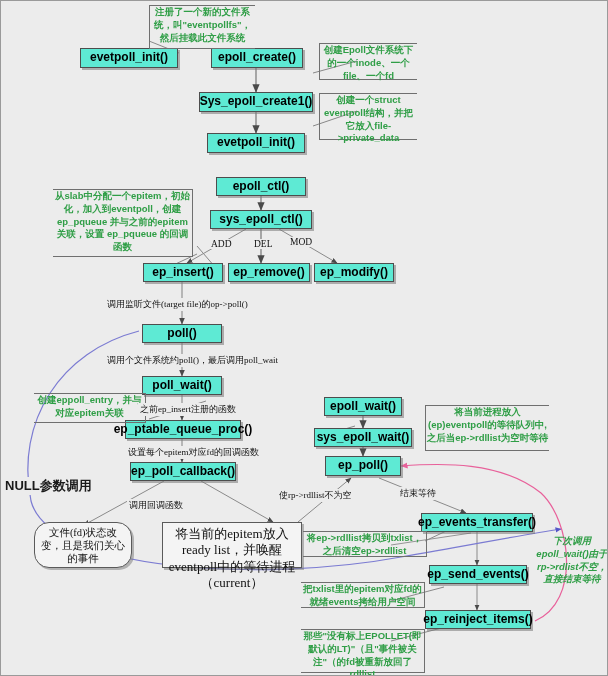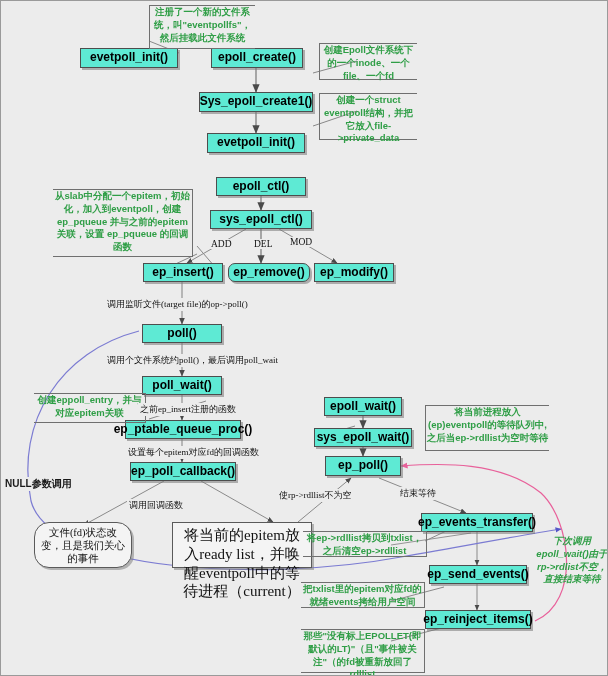--- a/index.html
+++ b/index.html
@@ -85,21 +85,21 @@
     color: #111111;
     background: #ececec;
     padding: 0 2px;
     white-space: nowrap;
     z-index: 4;
   }
   .edge-label.serif-small { font-size: 9px; }
   .edge-label.dark-bold {
     font-family: "Liberation Sans", sans-serif;
     font-weight: bold;
-    font-size: 10px;
+    font-size: 13px;
     color: #1a1a1a;
   }
 </style>
 </head>
 <body>
 
 <div id="canvas">
 
   <svg id="edges" viewBox="0 0 608 676">
     <defs>
@@ -195,21 +195,21 @@
   </div>
 
   <div class="node" style="left:209px; top:209px; width:102px; height:19px;">
     <span>sys_epoll_ctl()</span>
   </div>
 
   <div class="node" style="left:142px; top:262px; width:80px; height:19px;">
     <span>ep_insert()</span>
   </div>
 
-  <div class="node" style="left:227px; top:262px; width:82px; height:19px;border-radius:7px;">
+  <div class="node" style="left:227px; top:262px; width:82px; height:19px;">
     <span>ep_remove()</span>
   </div>
 
   <div class="node" style="left:313px; top:262px; width:80px; height:19px;">
     <span>ep_modify()</span>
   </div>
 
   <div class="node" style="left:141px; top:323px; width:80px; height:19px;">
     <span>poll()</span>
   </div>
@@ -247,21 +247,21 @@
   </div>
 
   <div class="node" style="left:424px; top:609px; width:106px; height:19px;">
     <span>ep_reinject_items()</span>
   </div>
 
   <div class="note-box" style="left:33px; top:521px; width:98px; height:46px;border-radius:15px;">
     <span>文件(fd)状态改变，且是我们关心的事件</span>
   </div>
 
-  <div class="note-box" style="left:171px; top:521px; width:140px; height:46px; font-size:15px;">
+  <div class="note-box" style="left:161px; top:521px; width:140px; height:46px; font-size:13px;">
     <span>将当前的epitem放入ready list，并唤醒eventpoll中的等待进程（current）</span>
   </div>
 
   <div class="ann bracket-l" style="left:148px; top:4px; width:106px; height:44px;">
     <span>注册了一个新的文件系统，叫"eventpollfs"，然后挂载此文件系统</span>
   </div>
 
   <div class="ann bracket-l" style="left:318px; top:42px; width:98px; height:37px;">
     <span>创建Epoll文件系统下的一个inode、一个file、一个fd</span>
   </div>

